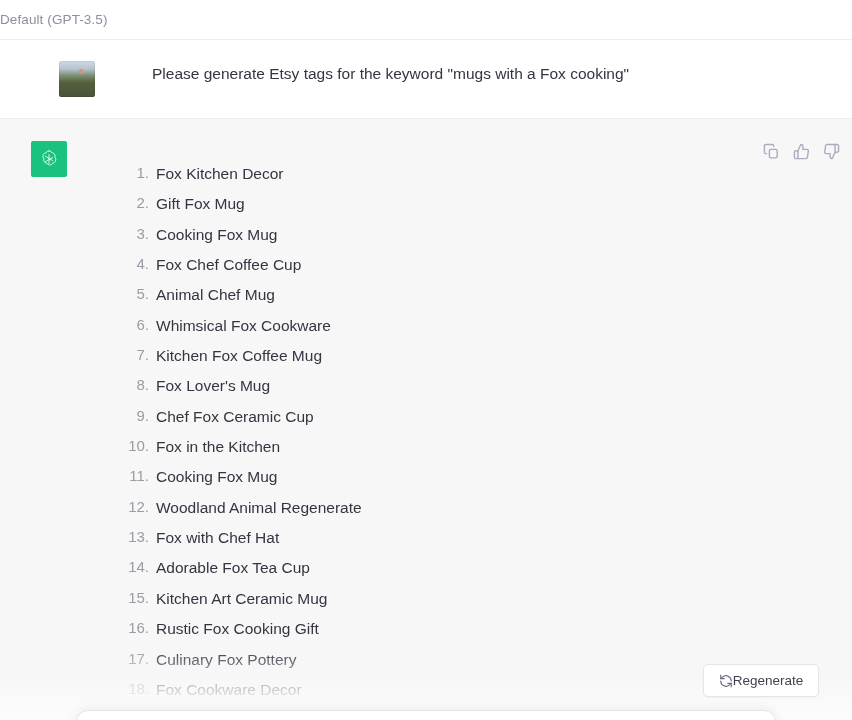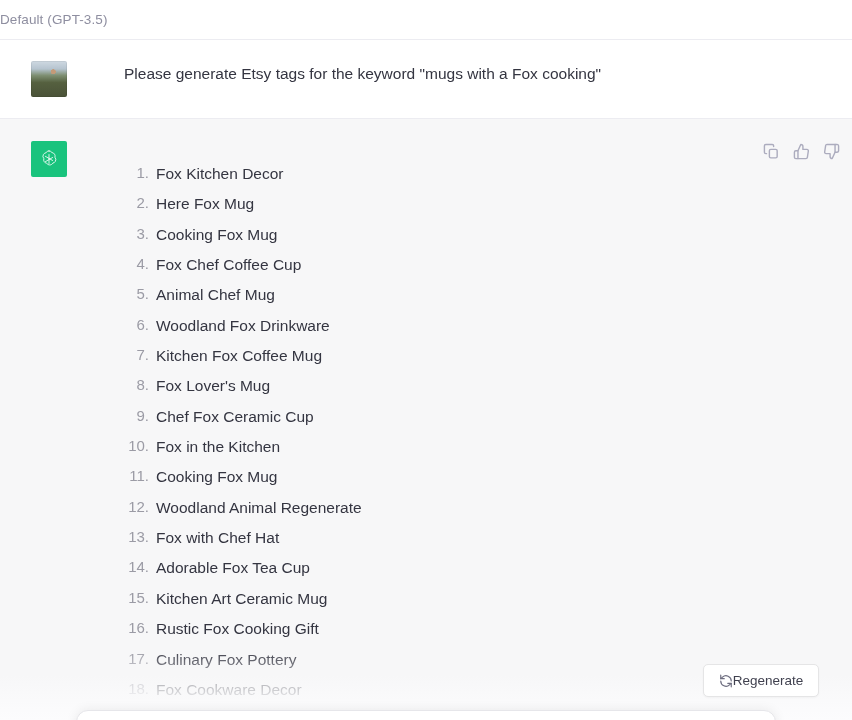--- a/index.html
+++ b/index.html
@@ -45,20 +45,21 @@
   }
 
   .msg-row {
     width: 100%;
     display: flex;
     justify-content: flex-start;
   }
   .msg-row.user {
     background: #ffffff;
     border-bottom: 1px solid #ececf1;
+    padding-left: 28px;
   }
   .msg-row.assistant {
     background: #f7f7f8;
   }
 
   .msg-inner {
     display: flex;
     width: 100%;
     padding: 21px 0 21px 0;
     position: relative;
@@ -242,25 +243,25 @@
             <path d="M12.004 3.2c-1.47 0-2.77.83-3.41 2.07a3.83 3.83 0 0 0-2.68 1.85 3.86 3.86 0 0 0 .47 4.5 3.86 3.86 0 0 0 .42 3.33 3.83 3.83 0 0 0 2.79 1.78 3.84 3.84 0 0 0 3.25 1.77c1.47 0 2.77-.83 3.41-2.07a3.83 3.83 0 0 0 2.68-1.85 3.86 3.86 0 0 0-.47-4.5 3.86 3.86 0 0 0-.42-3.33 3.83 3.83 0 0 0-2.79-1.78A3.84 3.84 0 0 0 12.004 3.2z"></path>
             <path d="M12.004 7.1v9.8M8.1 9.1l7.8 4.5M8.1 14.9l7.8-4.5"></path>
           </svg>
         </div>
       </div>
 
       <div class="msg-content">
 
         <ol class="tag-list">
           <li>Fox Kitchen Decor</li>
-          <li>Here Fox Mug</li>
+          <li>Gift Fox Mug</li>
           <li>Cooking Fox Mug</li>
           <li>Fox Chef Coffee Cup</li>
           <li>Animal Chef Mug</li>
-          <li>Woodland Fox Drinkware</li>
+          <li>Whimsical Fox Cookware</li>
           <li>Kitchen Fox Coffee Mug</li>
           <li>Fox Lover's Mug</li>
           <li>Chef Fox Ceramic Cup</li>
           <li>Fox in the Kitchen</li>
           <li>Cooking Fox Mug</li>
           <li>Woodland Animal Regenerate</li>
           <li>Fox with Chef Hat</li>
           <li>Adorable Fox Tea Cup</li>
           <li>Kitchen Art Ceramic Mug</li>
           <li>Rustic Fox Cooking Gift</li>

